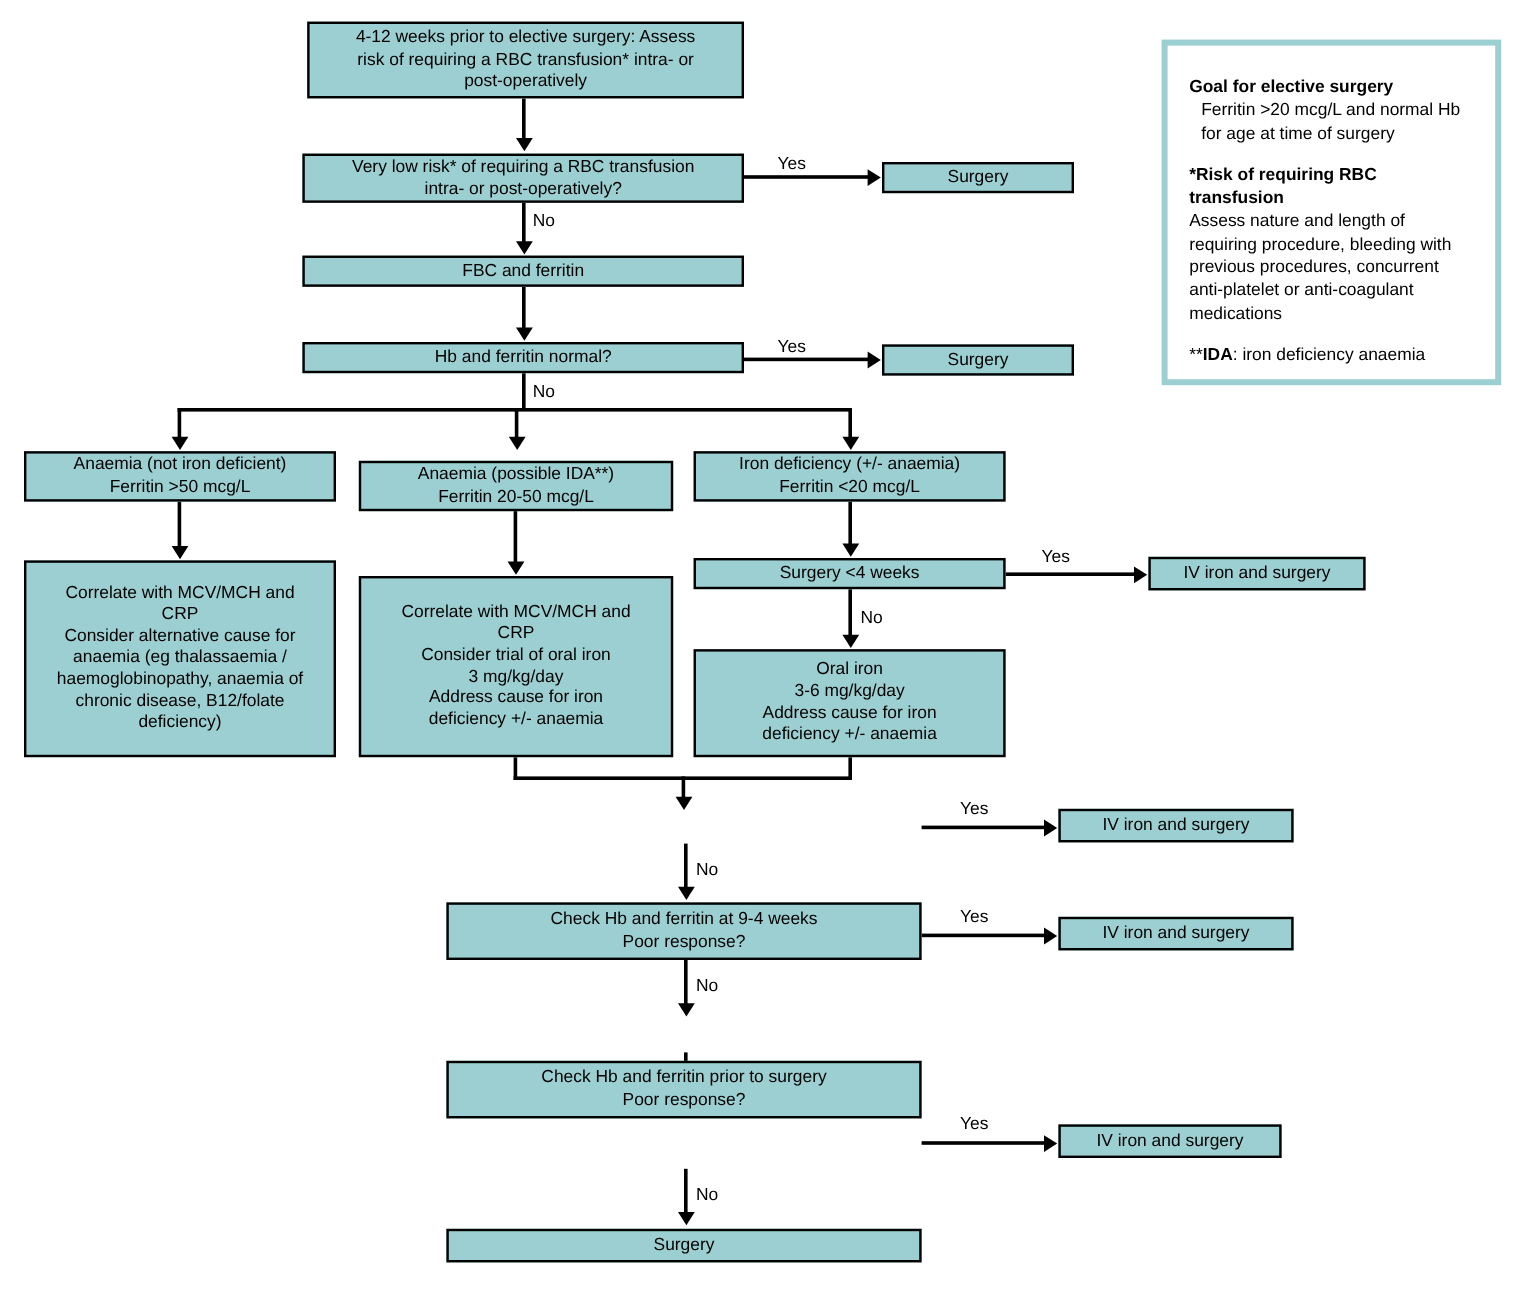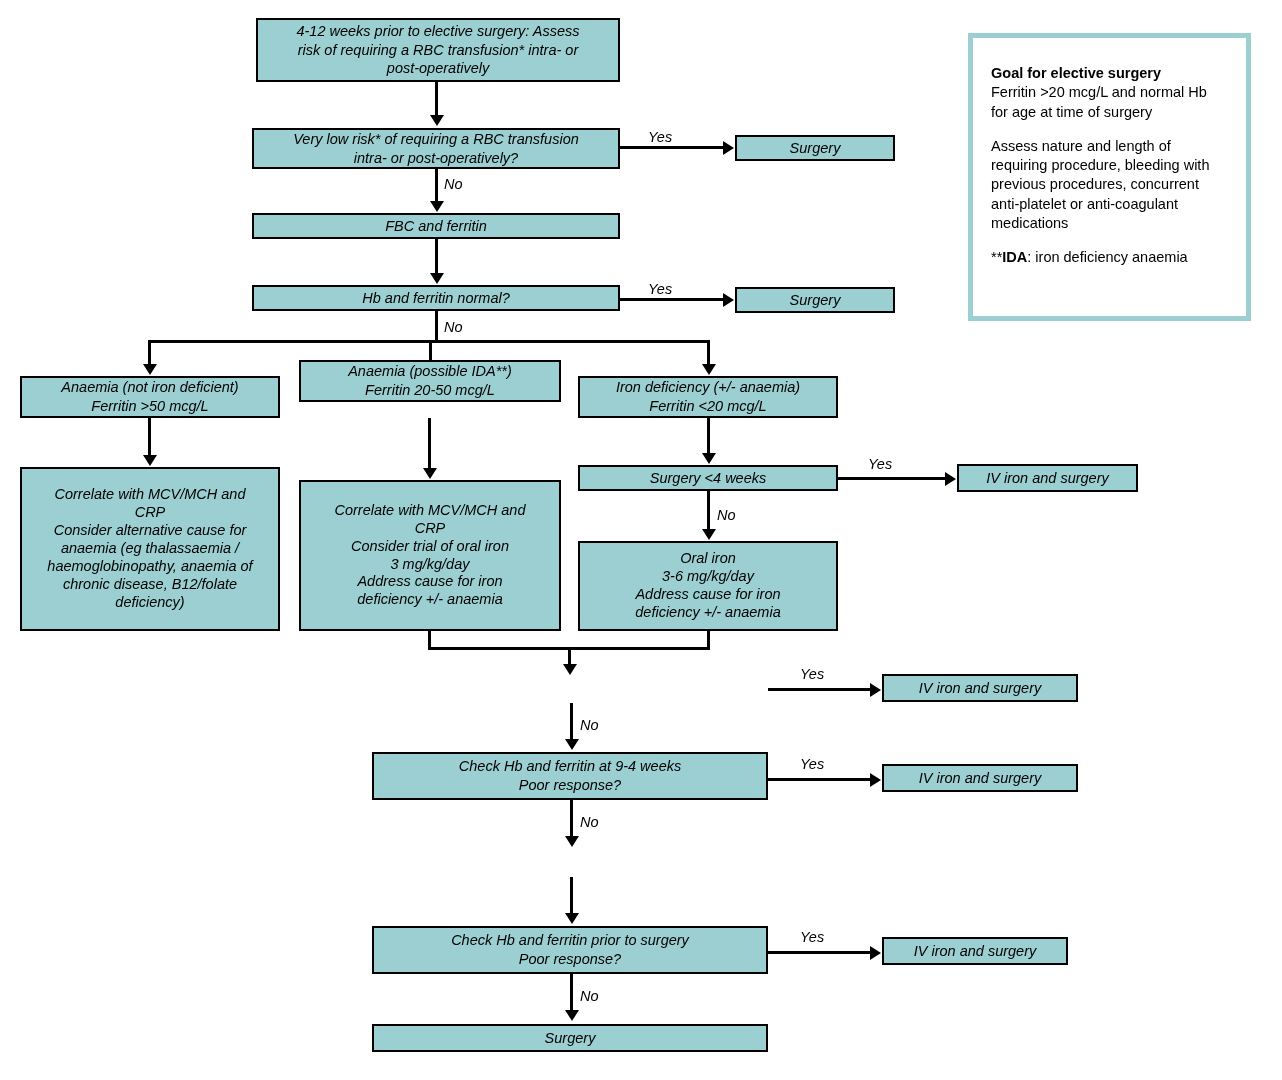--- a/index.html
+++ b/index.html
@@ -10,21 +10,21 @@
   body {
     width: 1282px; height: 1080px;
     font-family: "Liberation Sans", sans-serif;
     color: #000000;
     position: relative;
     overflow: hidden;
   }
   #canvas {
     position: absolute;
     left: 0; top: 0;
-    width: 1282px; height: 1080px; font-style: italic;
+    width: 1282px; height: 1080px;
   }
   
   .node {
     position: absolute;
     background: #9BCFD1;
     border: 2px solid #000000;
     display: flex;
     align-items: center;
     justify-content: center;
     text-align: center;
@@ -101,21 +101,21 @@
 
   <div class="node" style="left:252px; top:285px; width:368px; height:26px;">Hb and ferritin normal?</div>
 
   <div class="node" style="left:252px; top:213px; width:368px; height:26px;">FBC and ferritin</div>
 
   <div class="node" style="left:735px; top:287px; width:160px; height:26px;">Surgery</div>
 
   <div class="node" style="left:20px; top:376px; width:260px; height:42px;">Anaemia (not iron deficient)
 Ferritin &gt;50 mcg/L</div>
 
-  <div class="node" style="left:299px; top:360px; width:262px; height:42px;">Anaemia (possible IDA**)
+  <div class="node" style="left:299px; top:384px; width:262px; height:42px;">Anaemia (possible IDA**)
 Ferritin 20-50 mcg/L</div>
 
   <div class="node" style="left:578px; top:376px; width:260px; height:42px;">Iron deficiency (+/- anaemia)
 Ferritin &lt;20 mcg/L</div>
 
   <div class="node tight" style="left:20px; top:467px; width:260px; height:164px;">Correlate with MCV/MCH and
 CRP
 Consider alternative cause for
 anaemia (eg thalassaemia /
 haemoglobinopathy, anaemia of
@@ -140,21 +140,21 @@
 
 
   <div class="node" style="left:882px; top:674px; width:196px; height:28px;">IV iron and surgery</div>
 
   <div class="node" style="left:372px; top:752px; width:396px; height:48px;">Check Hb and ferritin at 9-4 weeks
 Poor response?</div>
 
   <div class="node" style="left:882px; top:764px; width:196px; height:28px;">IV iron and surgery</div>
 
 
-  <div class="node" style="left:372px; top:926px; width:396px; height:48px;">Check Hb and ferritin prior to surgery
+  <div class="node" style="left:372px; top:884px; width:396px; height:48px;">Check Hb and ferritin prior to surgery
 Poor response?</div>
 
   <div class="node" style="left:882px; top:937px; width:186px; height:28px;">IV iron and surgery</div>
 
   <div class="node" style="left:372px; top:1024px; width:396px; height:28px;">Surgery</div>
 
   <div class="vline" style="left:435px; top:82px; height:34px;"></div>
   <div class="arrow-down" style="left:430px; top:115px;"></div>
 
   <div class="hline" style="left:620px; top:146px; width:104px;"></div>
@@ -230,23 +230,25 @@
 
   <div class="vline" style="left:570px; top:974px; height:37px;"></div>
   <div class="arrow-down" style="left:565px; top:1010px;"></div>
   <div class="edge-label" style="left:580px; top:989px;">No</div>
 
 </div>
 
 <div id="legend">
   <div class="inner">
     <p class="b">Goal for elective surgery</p>
-    <p style="white-space:pre-line;">Ferritin &gt;20 mcg/L and normal Hb
+    <p style="white-space:pre-line;margin-left:10px;">Ferritin &gt;20 mcg/L and normal Hb
 for age at time of surgery</p>
     <div class="gap"></div>
+    <p class="b" style="white-space:pre-line;">*Risk of requiring RBC
+transfusion</p>
     <p style="white-space:pre-line;">Assess nature and length of
 requiring procedure,  bleeding with
 previous procedures, concurrent
 anti-platelet or anti-coagulant
 medications</p>
     <div class="gap"></div>
     <p><span>**</span><span class="b">IDA</span><span>: iron deficiency anaemia</span></p>
   </div>
 </div>
 

